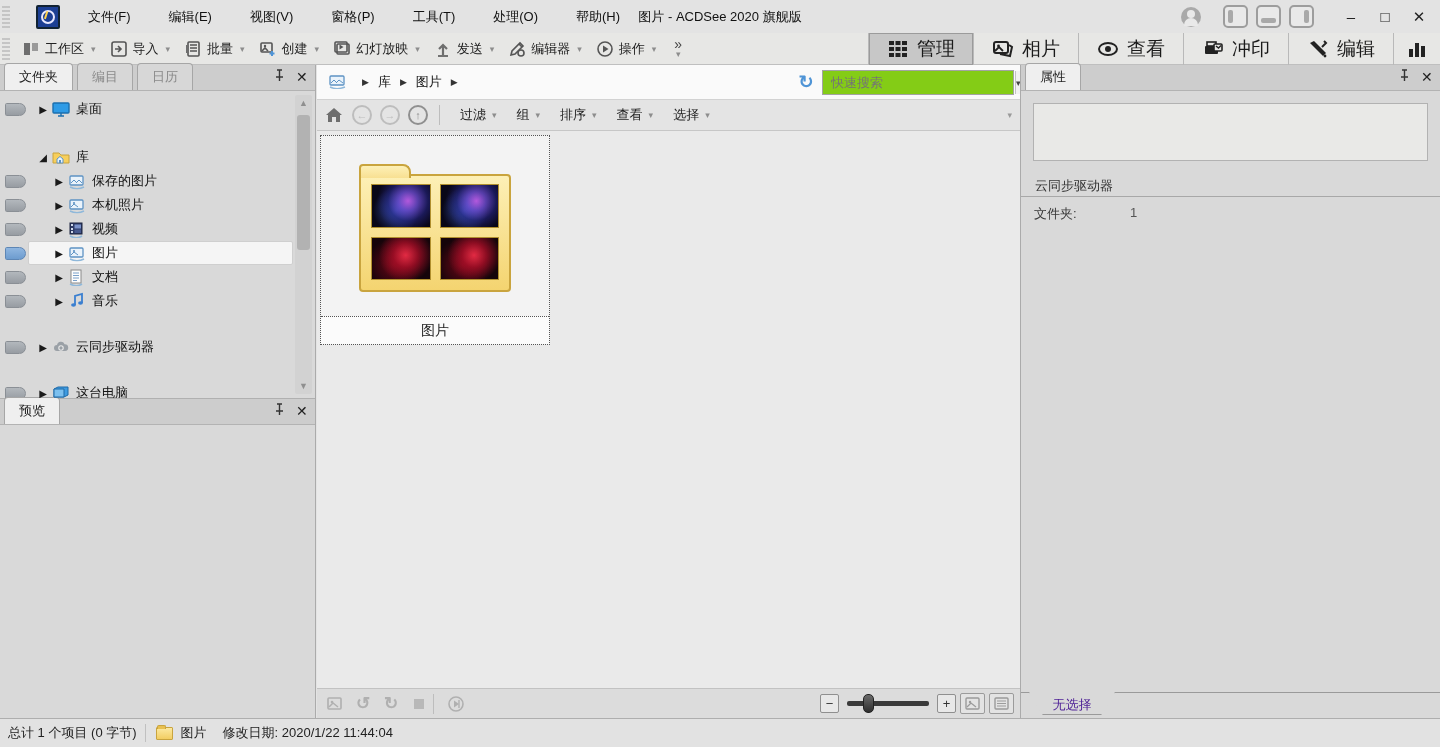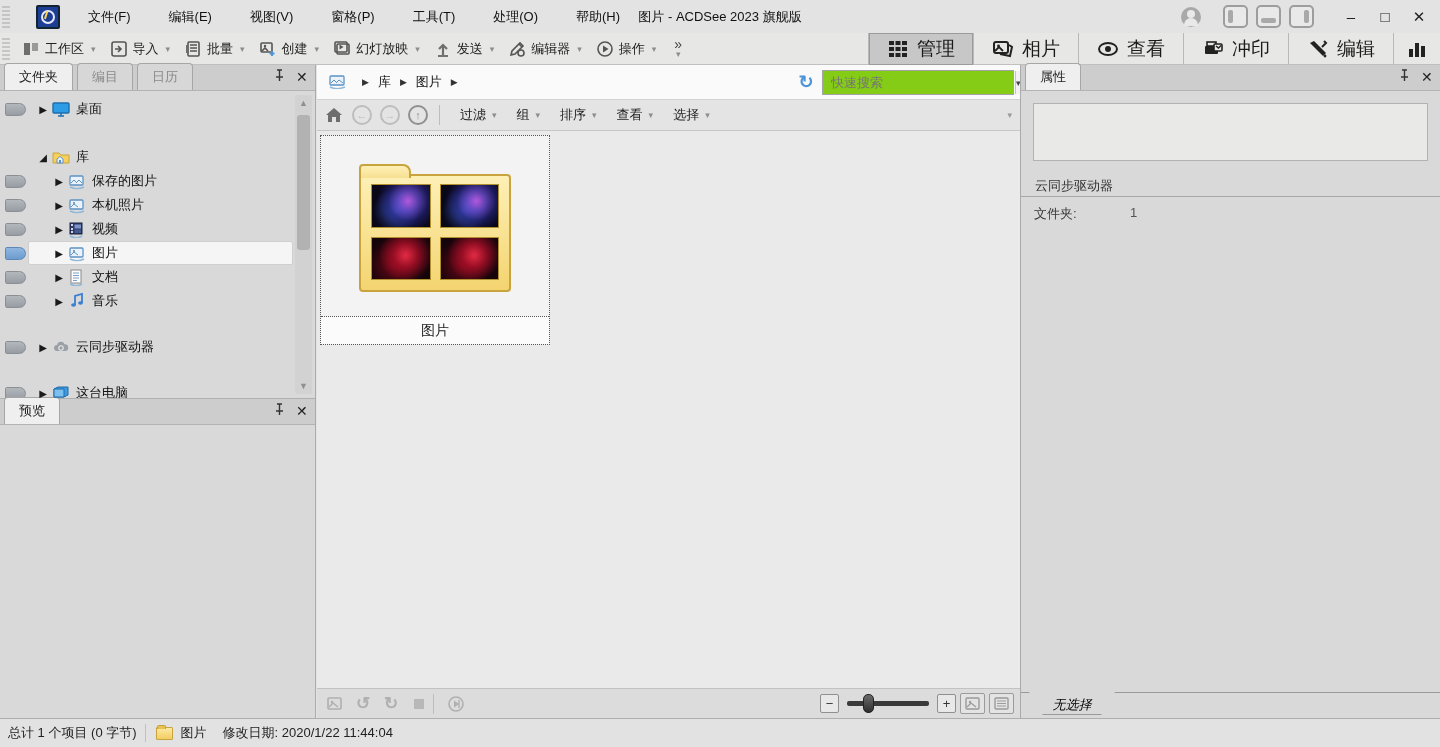--- a/index.html
+++ b/index.html
@@ -121,21 +121,21 @@
   .viewbtn { width:25px; height:21px; background:#e3e3e3; border:1px solid #9b9b9b; border-radius:2px; display:flex; align-items:center; justify-content:center; color:#9b9b9b; }
   .viewbtn svg { width:15px; height:13px; }
 
   
   .prop-inset { position:absolute; top:38px; left:12px; right:12px; height:58px; background:#e9e9e7; border:1px solid #b2b2b2; }
   .prop-section-title { position:absolute; top:112px; left:14px; font-size:13px; color:#333; }
   .prop-hr { position:absolute; top:131px; left:0; right:0; height:1px; background:#a8a8a8; }
   .prop-row { position:absolute; left:13px; right:10px; font-size:13px; color:#3a3a3a; }
   .prop-row .pv { position:absolute; left:96px; color:#555; }
   .bottom-tab-strip { position:absolute; left:0; right:0; bottom:0; height:26px; border-top:1px solid #9a9a9a; background:#d9d9d9; }
-  .bottom-tab { position:absolute; left:8px; top:-1px; width:86px; height:23px; background:#d9d9d9; clip-path:polygon(0 0,100% 0,84% 100%,16% 100%); display:flex; align-items:flex-start; justify-content:center; font-size:13px; color:#000000; padding-top:3px; border:1px solid #9a9a9a; border-top:1px solid #d9d9d9;font-style:italic; }
+  .bottom-tab { position:absolute; left:8px; top:-1px; width:86px; height:23px; background:#d9d9d9; clip-path:polygon(0 0,100% 0,84% 100%,16% 100%); display:flex; align-items:flex-start; justify-content:center; font-size:13px; color:#4c1d95; padding-top:3px; border:1px solid #9a9a9a; border-top:1px solid #d9d9d9; }
 
   
   .statusbar { position:absolute; left:0; right:0; bottom:0; height:29px; background:#e2e2e2; border-top:1px solid #aeaeae; display:flex; align-items:center; font-size:13px; color:#222; }
   .sb-item { padding:0 8px; }
   .sb-sep { width:1px; height:18px; background:#c0c0c0; }
   .mini-folder { width:17px; height:13px; background:linear-gradient(#fce9a0,#f2cd62); border:1px solid #c9a43e; border-radius:1px; position:relative; margin:0 6px 0 10px; }
   .mini-folder::before { content:""; position:absolute; top:-3px; left:0; width:7px; height:3px; background:#e8c050; border:1px solid #c9a43e; border-bottom:none; border-radius:2px 2px 0 0; }
 
   svg .st { fill:none; stroke:#555; stroke-width:1.6; }
   svg .fill { fill:#555; }
@@ -150,21 +150,21 @@
     <div class="app-icon"></div>
     <div class="menubar">
       <div class="menu-item">文件(F)</div>
       <div class="menu-item">编辑(E)</div>
       <div class="menu-item">视图(V)</div>
       <div class="menu-item">窗格(P)</div>
       <div class="menu-item">工具(T)</div>
       <div class="menu-item">处理(O)</div>
       <div class="menu-item">帮助(H)</div>
     </div>
-    <div class="win-title">图片 - ACDSee 2023 旗舰版</div>
+    <div class="win-title">图片 - ACDSee 2020 旗舰版</div>
     <div class="title-right">
       <div class="avatar"></div>
       <div class="layout-btn l">
           <span></span>
         </div>
       <div class="layout-btn b">
           <span></span>
         </div>
       <div class="layout-btn r">
           <span></span>

